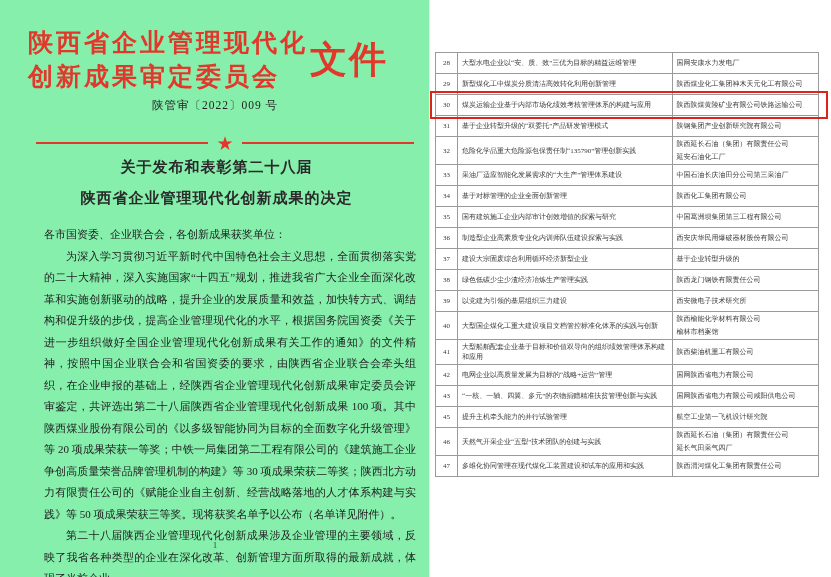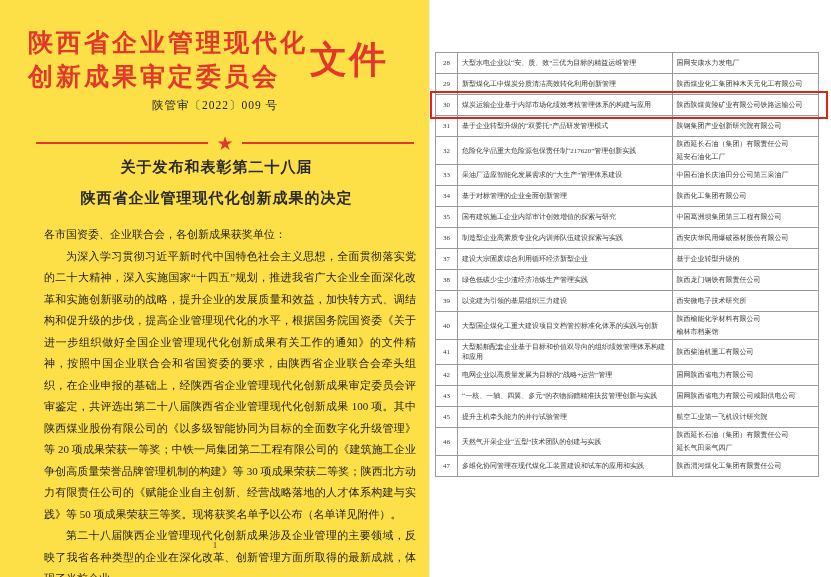--- a/index.html
+++ b/index.html
@@ -9,21 +9,21 @@
     background: #ffffff;
     color: #2a2a2a;
     position: relative;
     overflow: hidden;
   }
   .canvas { position: absolute; inset: 0; width: 831px; height: 577px; background: #fdfdfd; }
 
   
   .left-page {
     position: absolute; left: 0; top: 0; width: 430px; height: 577px;
-    background: #fde047; border-right: 1px solid #ececec;
+    background: #86efac; border-right: 1px solid #ececec;
   }
   .letterhead {
     position: absolute; left: 28px; top: 26px; width: 390px;
     display: flex; align-items: center;
   }
   .org-lines { color: #e2382c; font-weight: bold; }
   .org-line { font-size: 25px; line-height: 34px; letter-spacing: 3px; white-space: nowrap; }
   .doc-type {
     color: #e2382c; font-weight: bold; font-size: 37px; letter-spacing: 2px;
     margin-left: 2px; white-space: nowrap; text-align: right;
@@ -137,21 +137,21 @@
   </tr>
 
   <tr>
     <td class="col-no">31</td>
     <td class="col-ach">基于企业转型升级的“双委托”产品研发管理模式</td>
     <td class="col-com">陕钢集团产业创新研究院有限公司</td>
   </tr>
 
   <tr>
     <td class="col-no">32</td>
-    <td class="col-ach">危险化学品重大危险源包保责任制“217620”管理创新实践</td>
+    <td class="col-ach">危险化学品重大危险源包保责任制“135790”管理创新实践</td>
     <td class="col-com">陕西延长石油（集团）有限责任公司<div>延安石油化工厂</div></td>
   </tr>
 
   <tr>
     <td class="col-no">33</td>
     <td class="col-ach">采油厂适应智能化发展需求的“大生产”管理体系建设</td>
     <td class="col-com">中国石油长庆油田分公司第三采油厂</td>
   </tr>
 
   <tr>

